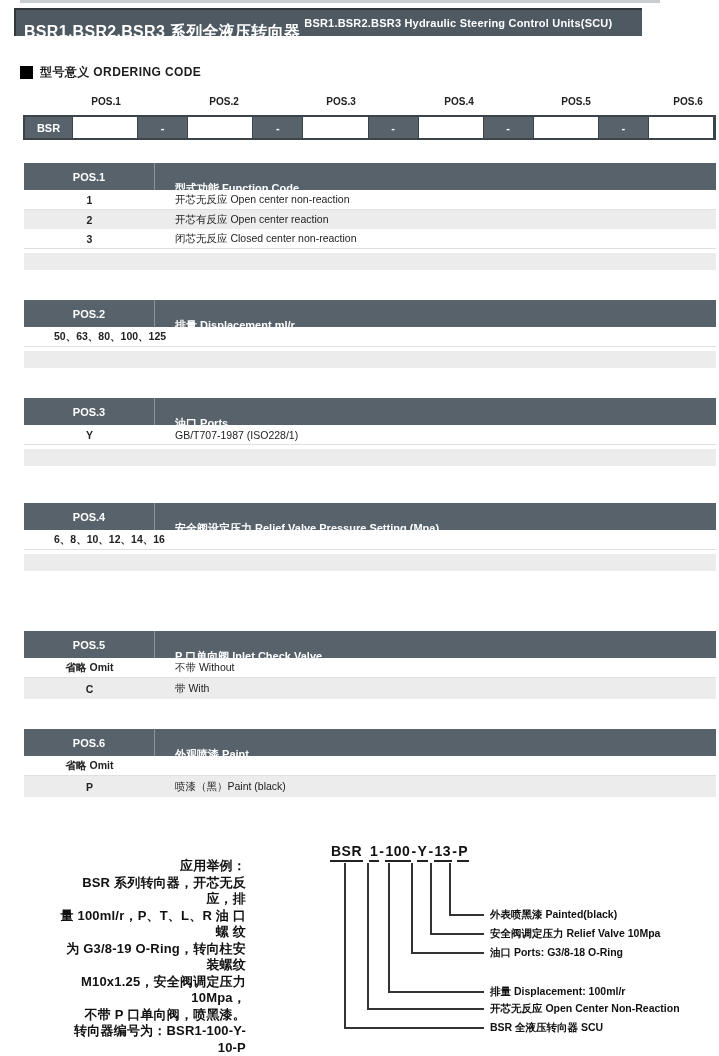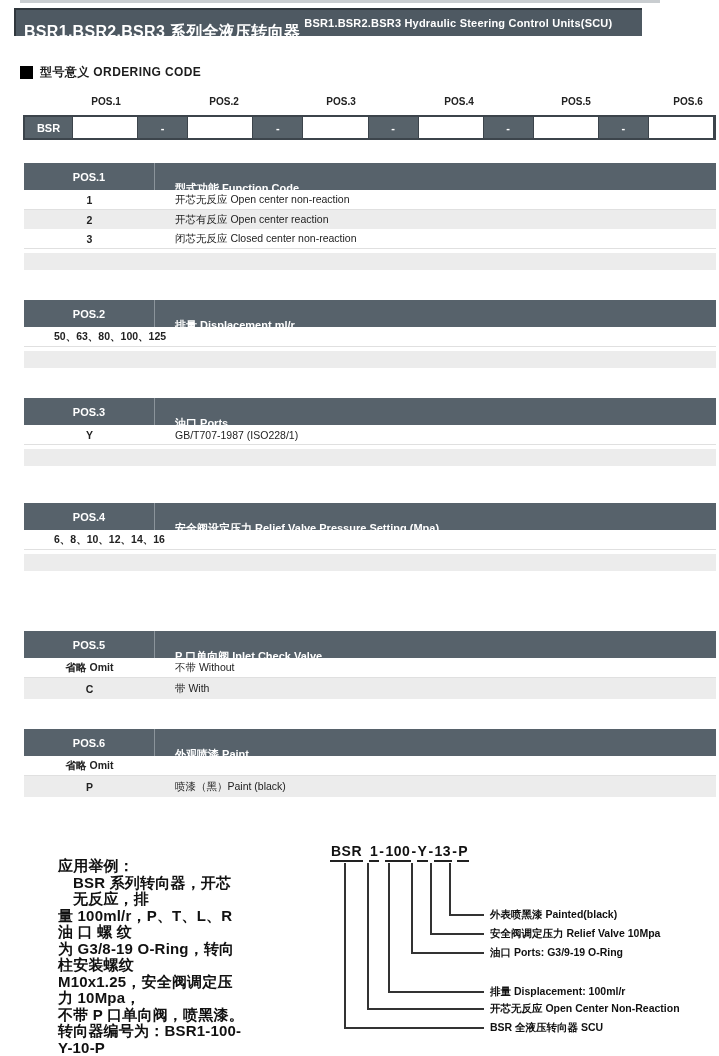--- a/index.html
+++ b/index.html
@@ -39,22 +39,22 @@
         color:#fff;font-size:11px;font-weight:bold;border-right:1px solid #8b949b;box-sizing:border-box;}
   .ttitle{flex:1;display:flex;align-items:center;color:#fff;font-size:11px;font-weight:bold;padding-left:20px;margin-top:24px;}
   .trow{display:flex;height:19px;background:#fff;border-bottom:1px solid #e0e0e0;}
   .trow.alt{background:#ececec;border-bottom:none;}
   .tcode{width:131px;display:flex;align-items:center;justify-content:center;font-size:10.5px;font-weight:bold;color:#222;}
   .tdesc{flex:1;display:flex;align-items:center;font-size:10.5px;color:#222;padding-left:20px;}
   .tfull{display:flex;align-items:center;font-size:10.5px;font-weight:bold;color:#222;padding-left:30px;}
   .tgap{height:4px;background:#fff;}
   .tempty{height:17px;background:#ececec;}
   
-  .example{position:absolute;top:858px;left:58px;width:188px;font-size:15px;font-weight:bold;
-           line-height:16.5px;color:#111;letter-spacing:.2px;}
+  .example{position:absolute;top:858px;left:58px;width:188px;font-size:13px;font-weight:bold;
+           line-height:16.5px;color:#111;letter-spacing:.2px;text-align:right;}
   .ex-line.indent{padding-left:15px;}
   
   .code-line{position:absolute;top:843px;left:330px;font-size:14px;font-weight:bold;
              color:#111;letter-spacing:.5px;white-space:nowrap;}
   .seg{border-bottom:2px solid #222;padding:0 1px 1px 1px;}
   .seg.first{margin-right:6px;}
   .vline{position:absolute;width:2px;background:#333;}
   .hline{position:absolute;height:2px;background:#333;}
   .dlabel{position:absolute;left:490px;font-size:10.5px;font-weight:bold;color:#111;white-space:nowrap;}
 </style>
@@ -209,18 +209,18 @@
 
   <div class="hline" style="left:449px;top:914px;width:35px"></div>
   <div class="hline" style="left:430px;top:933px;width:54px"></div>
   <div class="hline" style="left:411px;top:952px;width:73px"></div>
   <div class="hline" style="left:388px;top:991px;width:96px"></div>
   <div class="hline" style="left:367px;top:1008px;width:117px"></div>
   <div class="hline" style="left:344px;top:1027px;width:140px"></div>
 
   <div class="dlabel" style="top:908px">外表喷黑漆  Painted(black)</div>
   <div class="dlabel" style="top:927px">安全阀调定压力  Relief Valve 10Mpa</div>
-  <div class="dlabel" style="top:946px">油口 Ports: G3/9-19 O-Ring</div>
+  <div class="dlabel" style="top:946px">油口 Ports: G3/8-18 O-Ring</div>
   <div class="dlabel" style="top:985px">排量 Displacement: 100ml/r</div>
   <div class="dlabel" style="top:1002px">开芯无反应 Open Center Non-Reaction</div>
   <div class="dlabel" style="top:1021px">BSR 全液压转向器 SCU</div>
 
 </div>
 
 </body></html>

